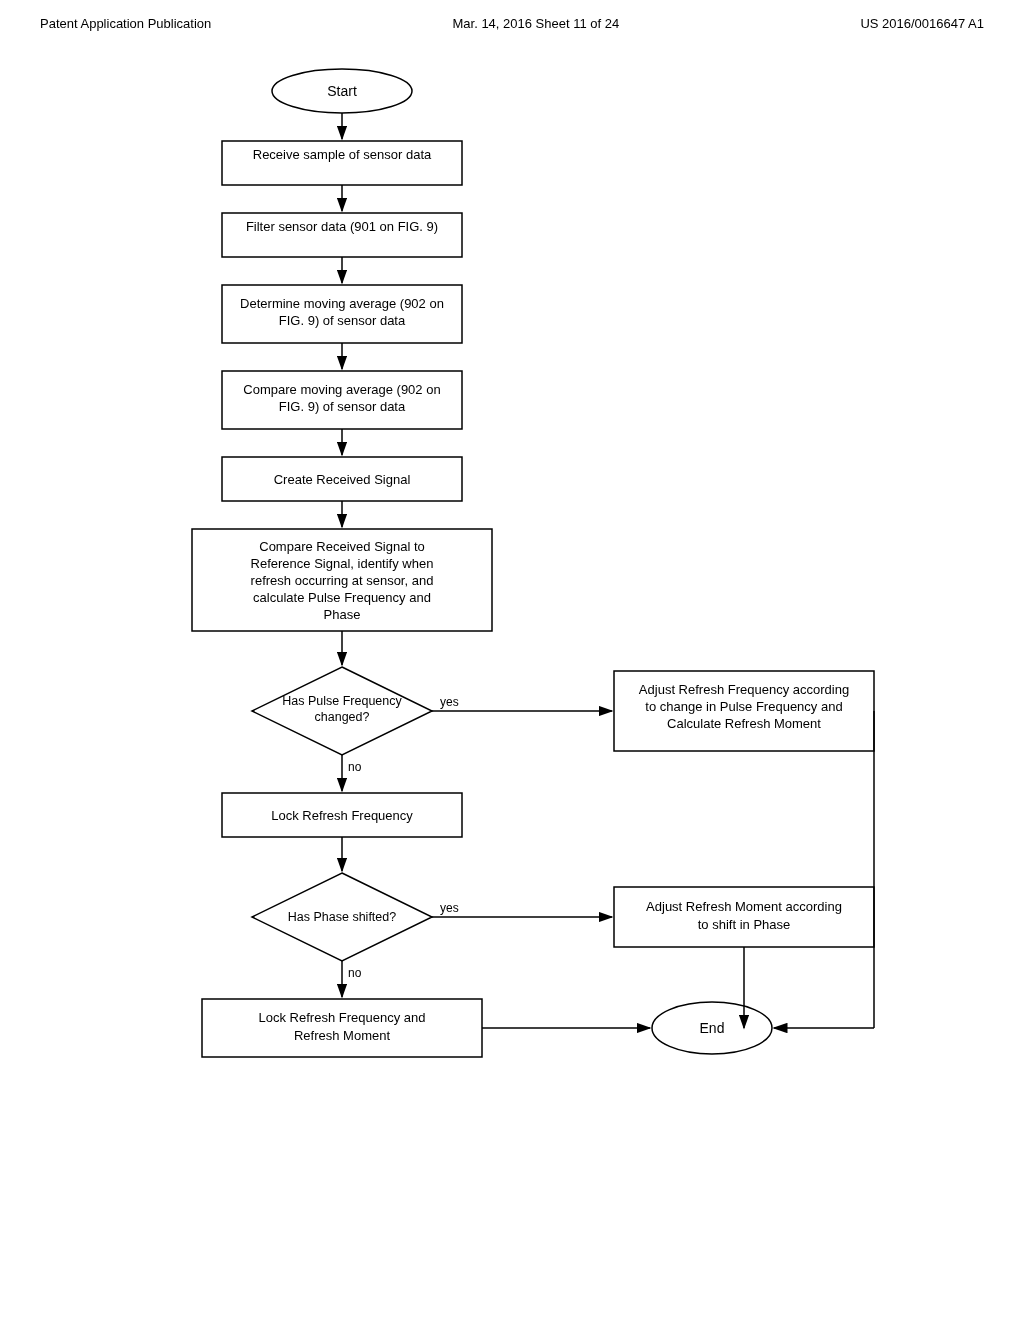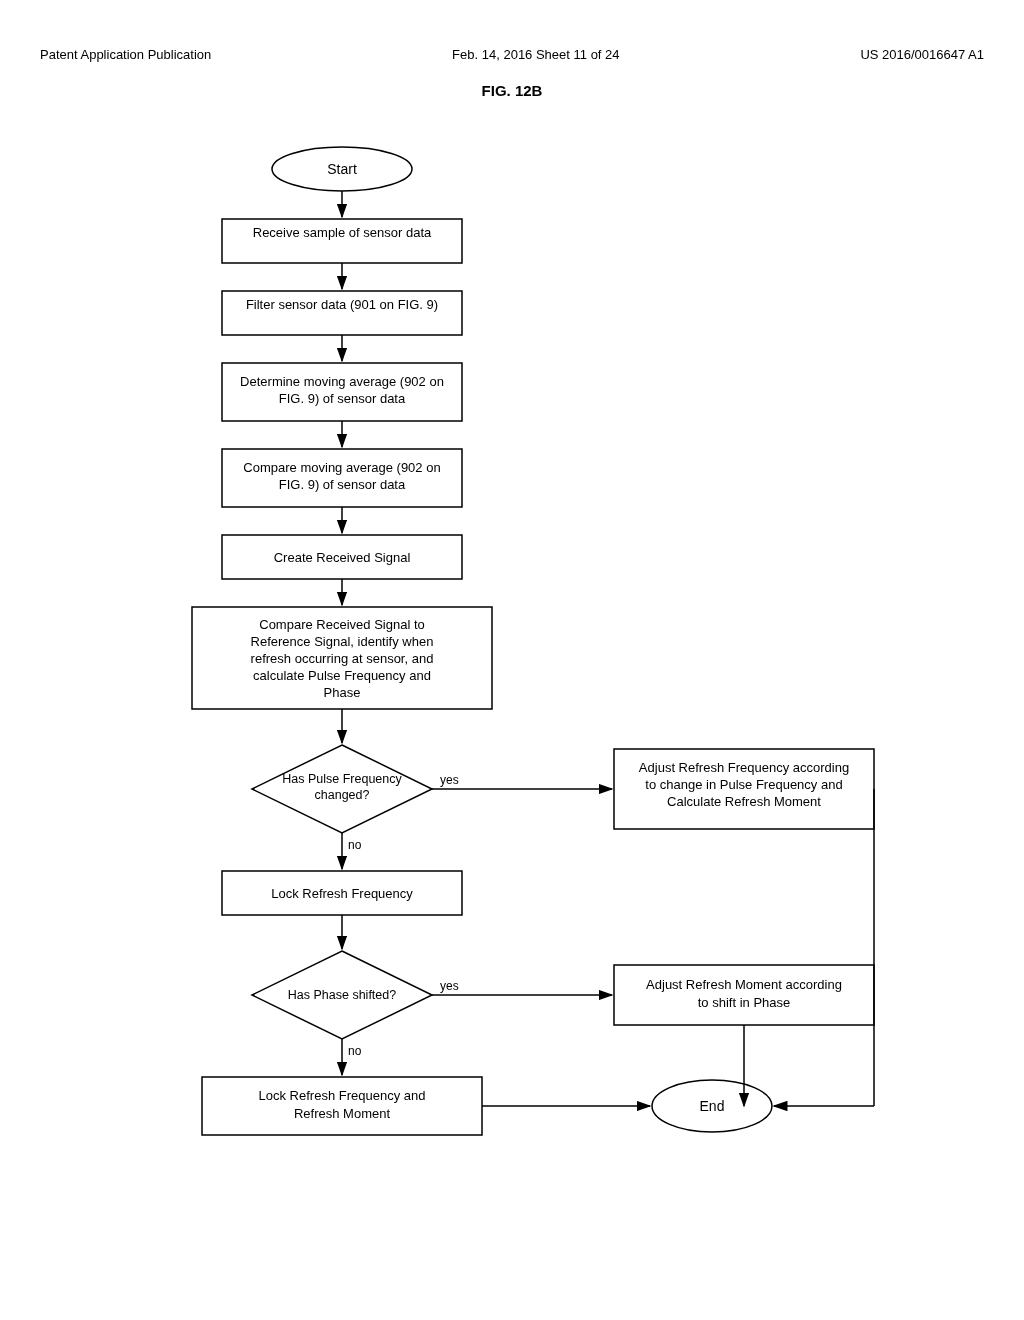--- a/index.html
+++ b/index.html
@@ -8,21 +8,21 @@
       font-family: Arial, sans-serif;
       font-size: 13px;
       color: #000;
       width: 1024px;
       min-height: 1320px;
     }
 
     .page {
       width: 1024px;
       min-height: 1320px;
-      padding: 47px 40px;
+      padding: 16px 40px;
       position: relative;
     }
 
     .header {
       display: flex;
       justify-content: space-between;
       align-items: flex-start;
       margin-bottom: 20px;
       font-size: 13px;
     }
@@ -34,25 +34,24 @@
       margin-bottom: 30px;
     }
   </style>
 </head>
 <body>
 
 <div class="page">
 
   <div class="header">
     <span>Patent Application Publication</span>
-    <span>Feb. 14, 2016   Sheet 11 of 24</span>
+    <span>Mar. 14, 2016   Sheet 11 of 24</span>
     <span>US 2016/0016647 A1</span>
   </div>
 
-  <div class="fig-title">FIG. 12B</div>
 
   <svg viewBox="0 0 780 1130" width="780" height="1130" style="display:block; margin:0 auto;" xmlns="http://www.w3.org/2000/svg" font-family="Arial, sans-serif" font-size="13">
 
     <defs>
       <marker id="arrowhead" markerWidth="10" markerHeight="7" refX="9" refY="3.5" orient="auto">
         <polygon points="0 0, 10 3.5, 0 7" fill="#000"></polygon>
       </marker>
     </defs>
 
     <ellipse cx="220" cy="40" rx="70" ry="22" fill="#fff" stroke="#000" stroke-width="1.5"></ellipse>

